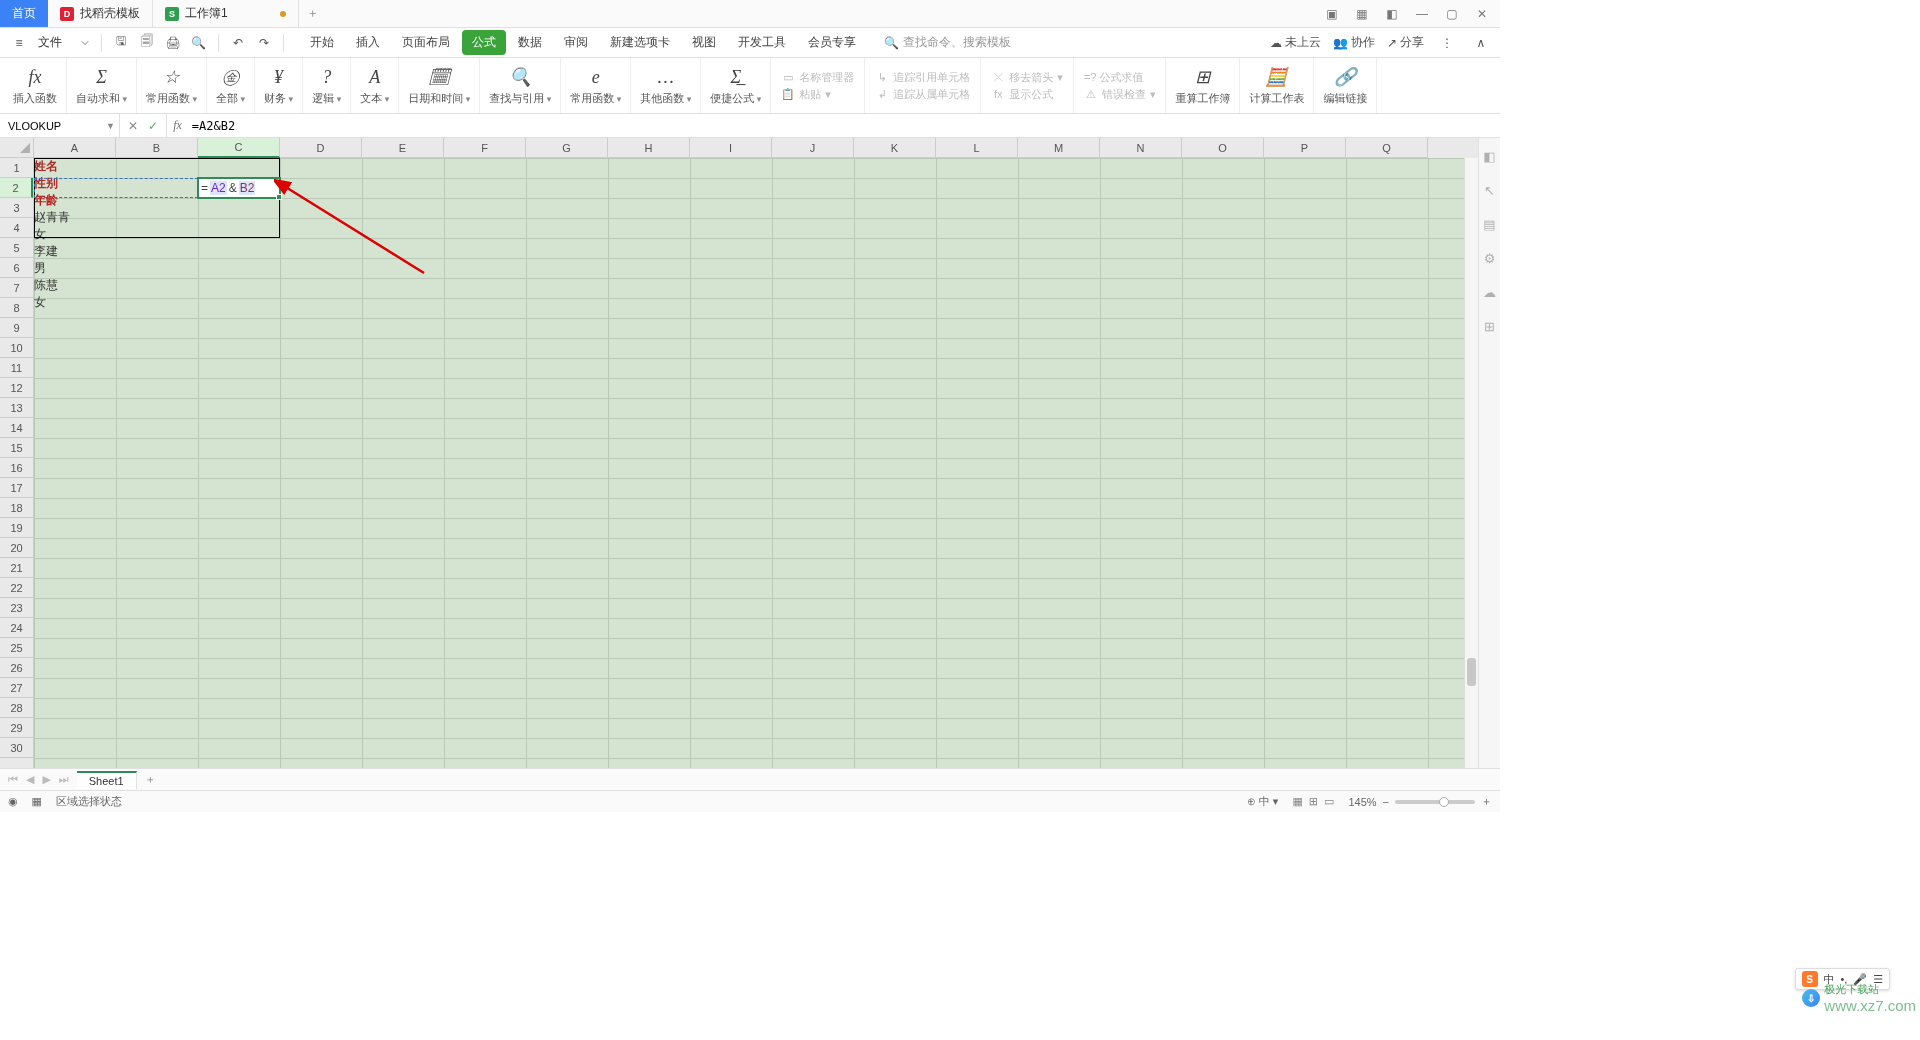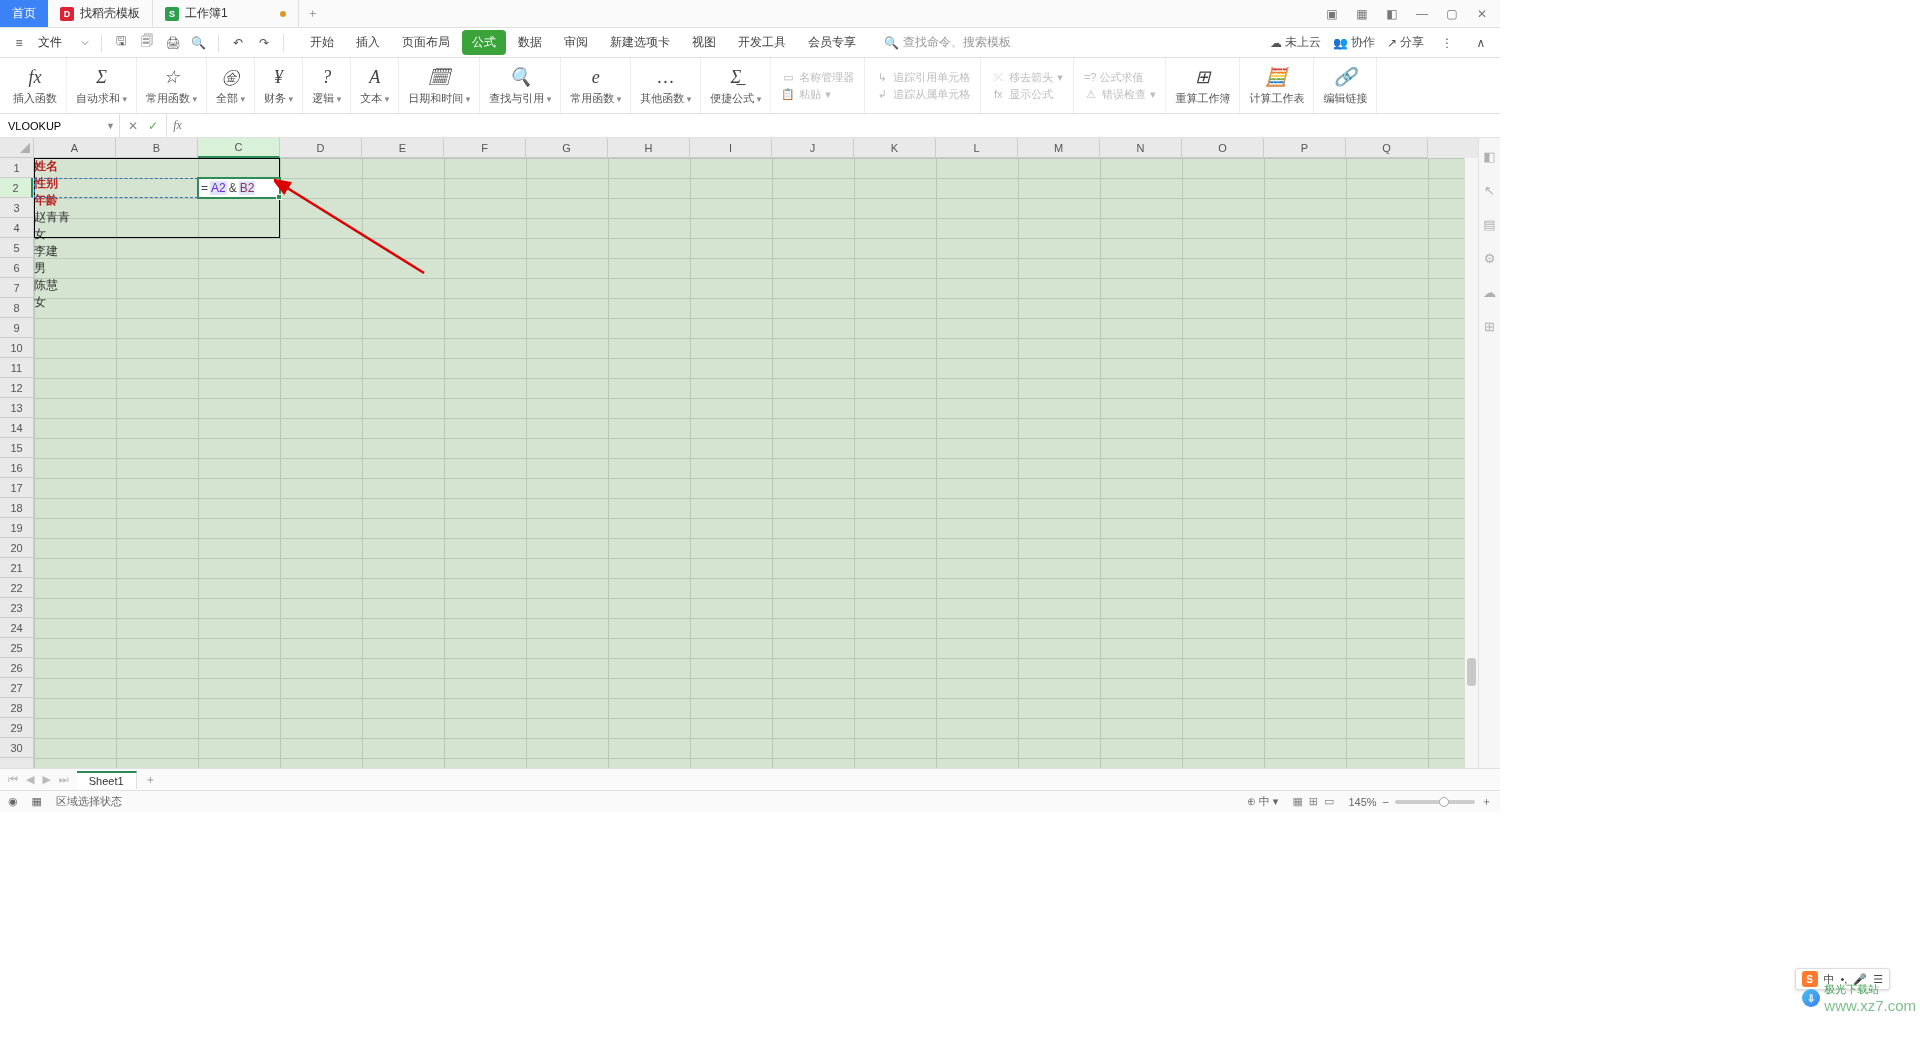--- a/index.html
+++ b/index.html
@@ -292,20 +292,21 @@
 <div class="fx-row">
   <div class="name-box">
     <input value="VLOOKUP" style="">
     <span class="dd">▼</span>
   </div>
   <div class="fx-ctrl">
     <span class="x">✕</span>
     <span>✓</span>
   </div>
   <span class="fx-label">fx</span>
+  <input class="formula-input" value="=A2&amp;B2" style="">
 </div>
 
 <div class="work-area">
   <div class="grid-wrap">
     <div class="col-headers" id="col-headers">
       <div class="corner">
           <svg viewBox="0 0 10 10">
             <path d="M10 10 L10 0 L0 10 Z"></path>
           </svg>
         </div>

